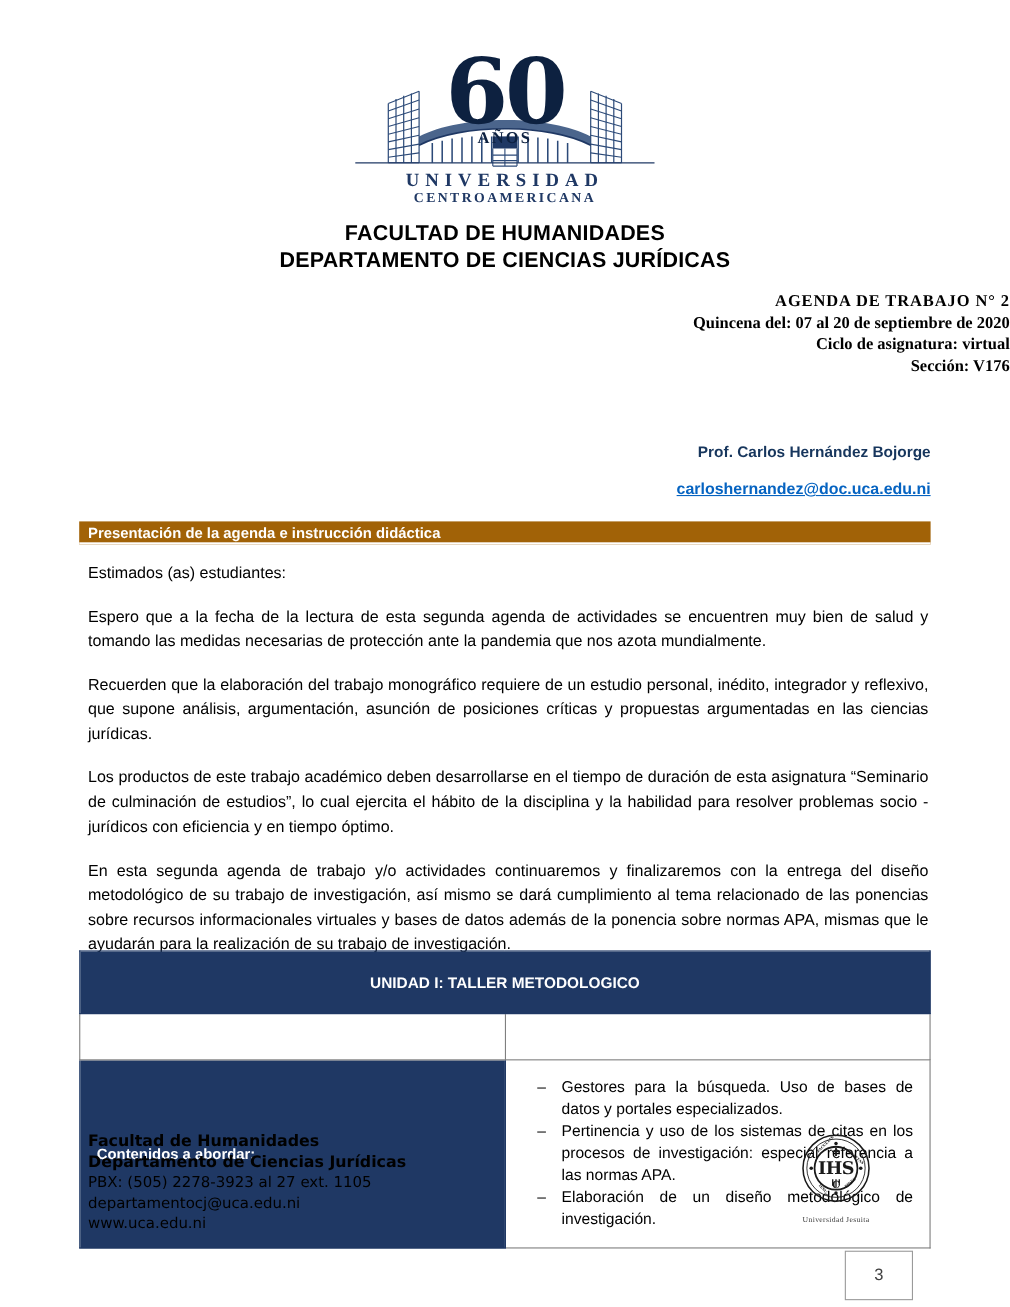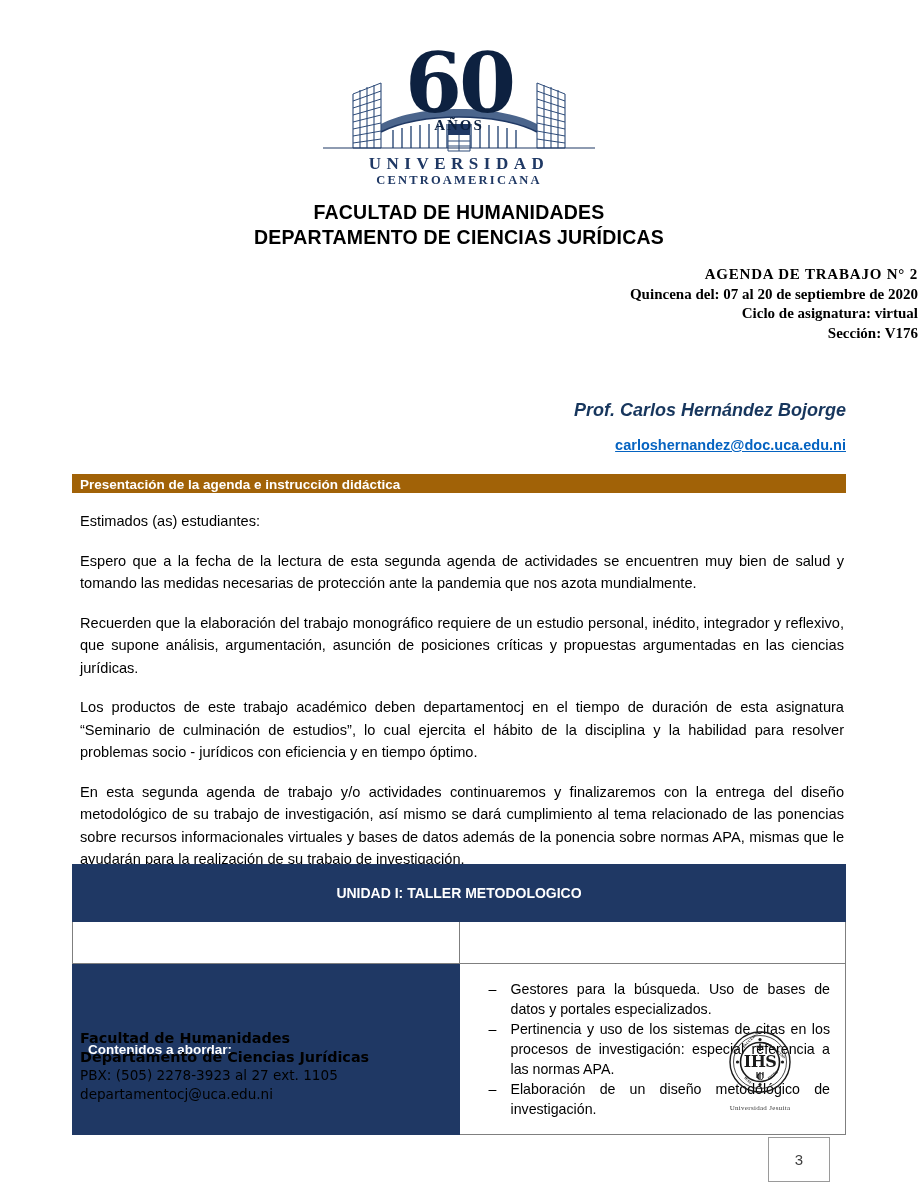--- a/index.html
+++ b/index.html
@@ -69,23 +69,22 @@
   .h-sub.sp { letter-spacing: 0.8px; }
 
   
   .prof-block {
     position: absolute;
     right: 72px;
     top: 401px;
     text-align: right;
   }
   .prof-name {
-    font-size: 18px;
-    font-weight: bold;
-    font-style: italic;
+    font-size: 14px;
+    font-weight: bold;
     line-height: 19px;
     color: #17365d;
   }
   .prof-mail {
     font-size: 14.5px;
     font-weight: bold;
     line-height: 19px;
     color: #0563c1;
     text-decoration: underline;
     display: inline-block;
@@ -294,21 +293,21 @@
     <div class="prof-name">Prof. Carlos Hernández Bojorge</div>
     <div><a class="prof-mail" href="#">carloshernandez@doc.uca.edu.ni</a></div>
   </div>
 
   <div class="section-bar">Presentación de la agenda e instrucción didáctica</div>
 
   <div class="body-area">
     <p class="para nojust">Estimados (as) estudiantes:</p>
     <p class="para">Espero que a la fecha de la lectura de esta segunda agenda de actividades se encuentren muy bien de salud y tomando las medidas necesarias de protección ante la pandemia que nos azota mundialmente.</p>
     <p class="para">Recuerden que la elaboración del trabajo monográfico requiere de un estudio personal, inédito, integrador y reflexivo, que supone análisis, argumentación, asunción de posiciones críticas y propuestas argumentadas en las ciencias jurídicas.</p>
-    <p class="para">Los productos de este trabajo académico deben departamentocj en el tiempo de duración de esta asignatura “Seminario de culminación de estudios”, lo cual ejercita el hábito de la disciplina y la habilidad para resolver problemas socio - jurídicos con eficiencia y en tiempo óptimo.</p>
+    <p class="para">Los productos de este trabajo académico deben desarrollarse en el tiempo de duración de esta asignatura “Seminario de culminación de estudios”, lo cual ejercita el hábito de la disciplina y la habilidad para resolver problemas socio - jurídicos con eficiencia y en tiempo óptimo.</p>
     <p class="para">En esta segunda agenda de trabajo y/o actividades continuaremos y finalizaremos con la entrega del diseño metodológico de su trabajo de investigación, así mismo se dará cumplimiento al tema relacionado de las ponencias sobre recursos informacionales virtuales y bases de datos además de la ponencia sobre normas APA, mismas que le ayudarán para la realización de su trabajo de investigación.</p>
   </div>
 
   <table class="unit-table">
     <tbody>
       <tr>
         <td class="unit-head" colspan="2">UNIDAD I: TALLER METODOLOGICO</td>
       </tr>
       <tr class="spacer-row">
         <td></td>
@@ -334,20 +333,21 @@
         </td>
       </tr>
     </tbody>
   </table>
 
   <div class="footer">
     <div class="b">Facultad de Humanidades</div>
     <div class="b">Departamento de Ciencias Jurídicas</div>
     <div>PBX: (505) 2278-3923 al 27 ext. 1105</div>
     <div>departamentocj@uca.edu.ni</div>
+    <div>www.uca.edu.ni</div>
   </div>
 
   <div class="seal">
     <svg width="72" height="72" viewBox="0 0 72 72" xmlns="http://www.w3.org/2000/svg">
       <circle cx="36" cy="36" r="30" fill="none" stroke="#1a1a1a" stroke-width="1.4"></circle>
       <circle cx="36" cy="36" r="26.5" fill="none" stroke="#1a1a1a" stroke-width="0.8"></circle>
       <circle cx="36" cy="36" r="19.5" fill="none" stroke="#1a1a1a" stroke-width="1.6"></circle>
 
       <circle cx="36" cy="13.5" r="1.6" fill="#1a1a1a"></circle>
       <circle cx="36" cy="58.5" r="1.6" fill="#1a1a1a"></circle>

